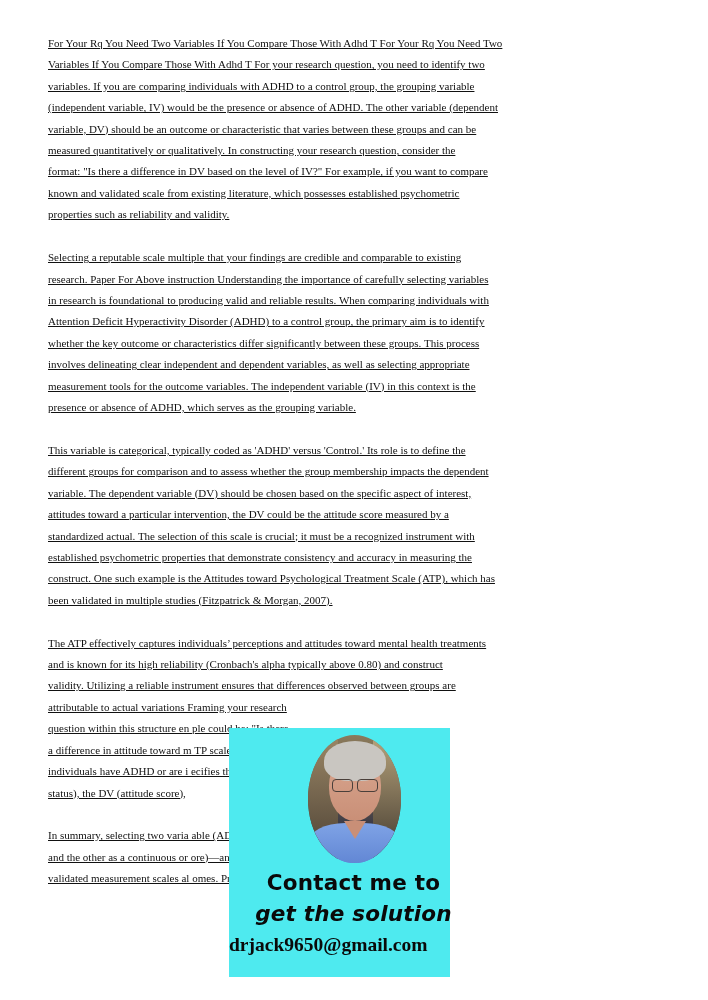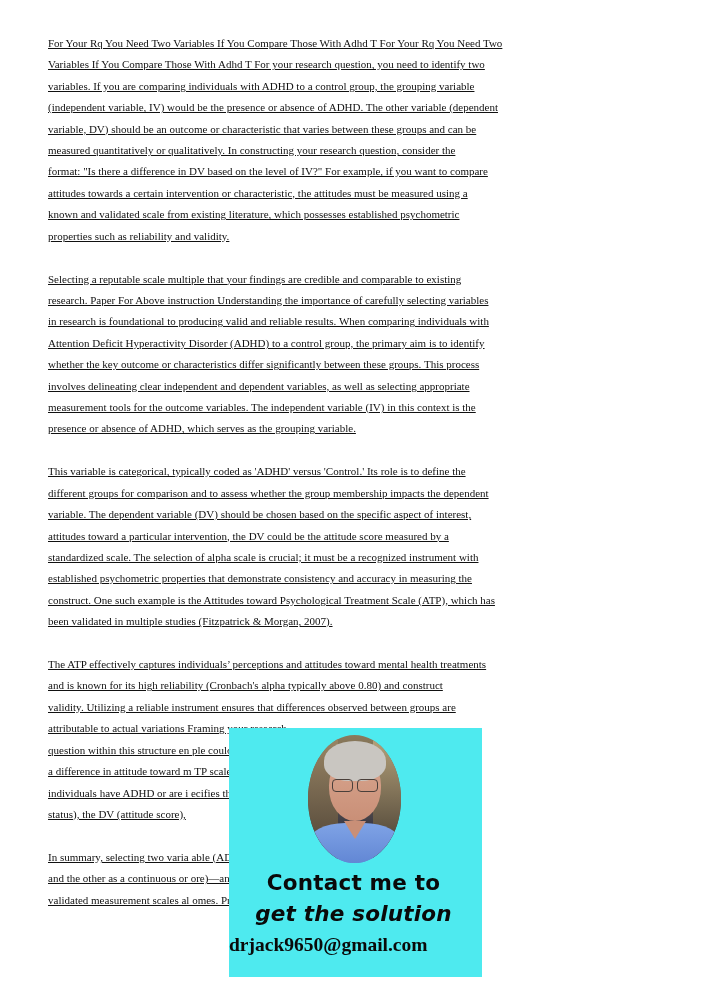--- a/index.html
+++ b/index.html
@@ -28,21 +28,21 @@
       text-decoration: underline;
     }
     .line {
       display: block;
       white-space: nowrap;
     }
     .overlay {
       position: absolute;
       left: 229px;
       top: 728px;
-      width: 253px;
+      width: 221px;
       height: 249px;
       background: #4eeaef;
       z-index: 5;
     }
     .portrait {
       position: absolute;
       left: 79px;
       top: 7px;
       width: 93px;
       height: 128px;
@@ -116,40 +116,39 @@
 
 <div class="page">
   <p class="para">
     <span class="line">For Your Rq You Need Two Variables If You Compare Those With Adhd T For Your Rq You Need Two</span>
     <span class="line">Variables If You Compare Those With Adhd T For your research question, you need to identify two</span>
     <span class="line">variables. If you are comparing individuals with ADHD to a control group, the grouping variable</span>
     <span class="line">(independent variable, IV) would be the presence or absence of ADHD. The other variable (dependent</span>
     <span class="line">variable, DV) should be an outcome or characteristic that varies between these groups and can be</span>
     <span class="line">measured quantitatively or qualitatively. In constructing your research question, consider the</span>
     <span class="line">format: "Is there a difference in DV based on the level of IV?" For example, if you want to compare</span>
-    <span class="line">attitudes towards a certain intervention or characteristic, the attitudes must be measured using a</span>
     <span class="line">known and validated scale from existing literature, which possesses established psychometric</span>
     <span class="line">properties such as reliability and validity.</span>
   </p>
   <p class="para">
     <span class="line">Selecting a reputable scale multiple that your findings are credible and comparable to existing</span>
     <span class="line">research. Paper For Above instruction Understanding the importance of carefully selecting variables</span>
     <span class="line">in research is foundational to producing valid and reliable results. When comparing individuals with</span>
     <span class="line">Attention Deficit Hyperactivity Disorder (ADHD) to a control group, the primary aim is to identify</span>
     <span class="line">whether the key outcome or characteristics differ significantly between these groups. This process</span>
     <span class="line">involves delineating clear independent and dependent variables, as well as selecting appropriate</span>
     <span class="line">measurement tools for the outcome variables. The independent variable (IV) in this context is the</span>
     <span class="line">presence or absence of ADHD, which serves as the grouping variable.</span>
   </p>
   <p class="para">
     <span class="line">This variable is categorical, typically coded as 'ADHD' versus 'Control.' Its role is to define the</span>
     <span class="line">different groups for comparison and to assess whether the group membership impacts the dependent</span>
     <span class="line">variable. The dependent variable (DV) should be chosen based on the specific aspect of interest,</span>
     <span class="line">attitudes toward a particular intervention, the DV could be the attitude score measured by a</span>
-    <span class="line">standardized scale. The selection of alpha scale is crucial; it must be a recognized instrument with</span>
+    <span class="line">standardized actual. The selection of this scale is crucial; it must be a recognized instrument with</span>
     <span class="line">established psychometric properties that demonstrate consistency and accuracy in measuring the</span>
     <span class="line">construct. One such example is the Attitudes toward Psychological Treatment Scale (ATP), which has</span>
     <span class="line">been validated in multiple studies (Fitzpatrick &amp; Morgan, 2007).</span>
   </p>
   <p class="para">
     <span class="line">The ATP effectively captures individuals’ perceptions and attitudes toward mental health treatments</span>
     <span class="line">and is known for its high reliability (Cronbach's alpha typically above 0.80) and construct</span>
     <span class="line">validity. Utilizing a reliable instrument ensures that differences observed between groups are</span>
     <span class="line">attributable to actual variations                                                                    Framing your research</span>
     <span class="line">question within this structure en                                                                 ple could be: "Is there</span>

